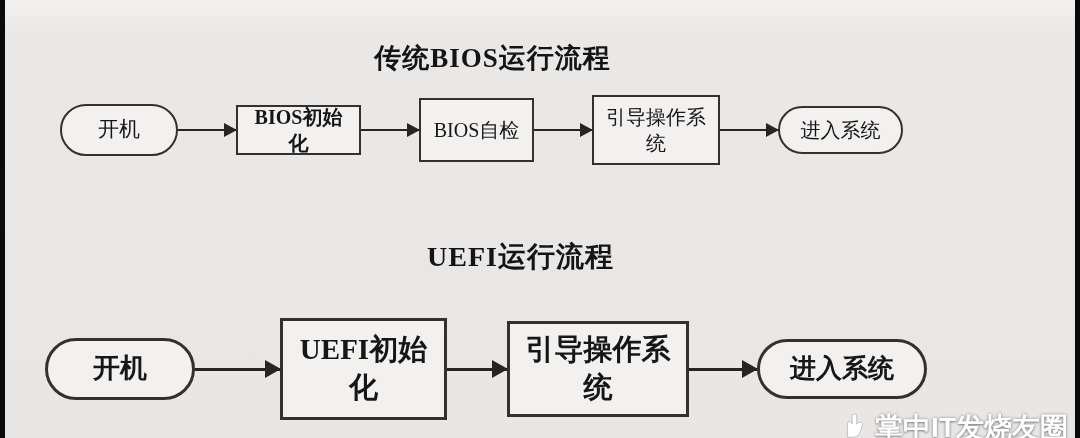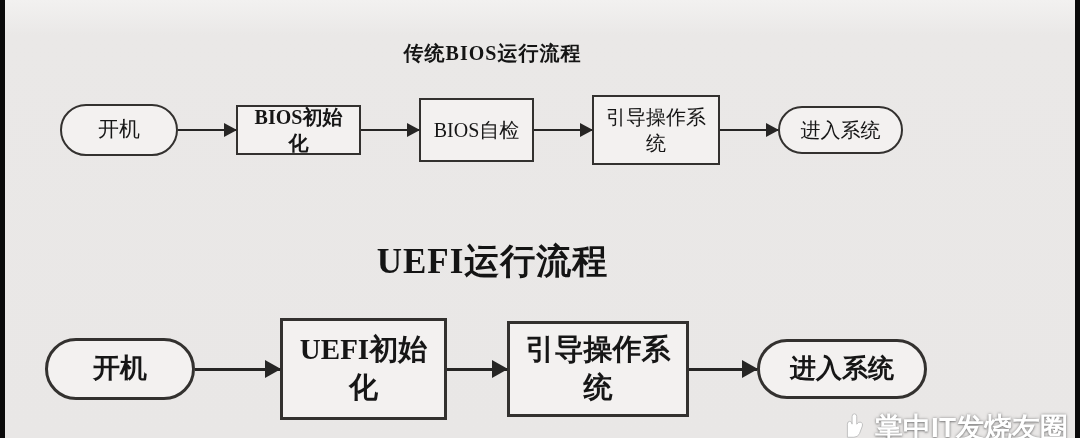--- a/index.html
+++ b/index.html
@@ -23,22 +23,22 @@
   .edge-right { right:0; }
 
   .flow-title {
     position:absolute; left:0; width:985px;
     text-align:center;
     font-family:"Liberation Serif","DejaVu Serif",serif;
     font-weight:bold;
     color:#141414;
     letter-spacing:1px;
   }
-  .title-1 { top:40px; font-size:20px; }
-  .title-2 { top:238px; font-size:35px; }
+  .title-1 { top:40px; font-size:27px; }
+  .title-2 { top:238px; font-size:28px;margin-left:28px; }
 
   .flow-row {
     position:absolute;
     display:flex;
     align-items:center;
     justify-content:center;
   }
   .row-1 { left:60px; top:95px; }
   .row-2 { left:45px; top:318px; }
 

